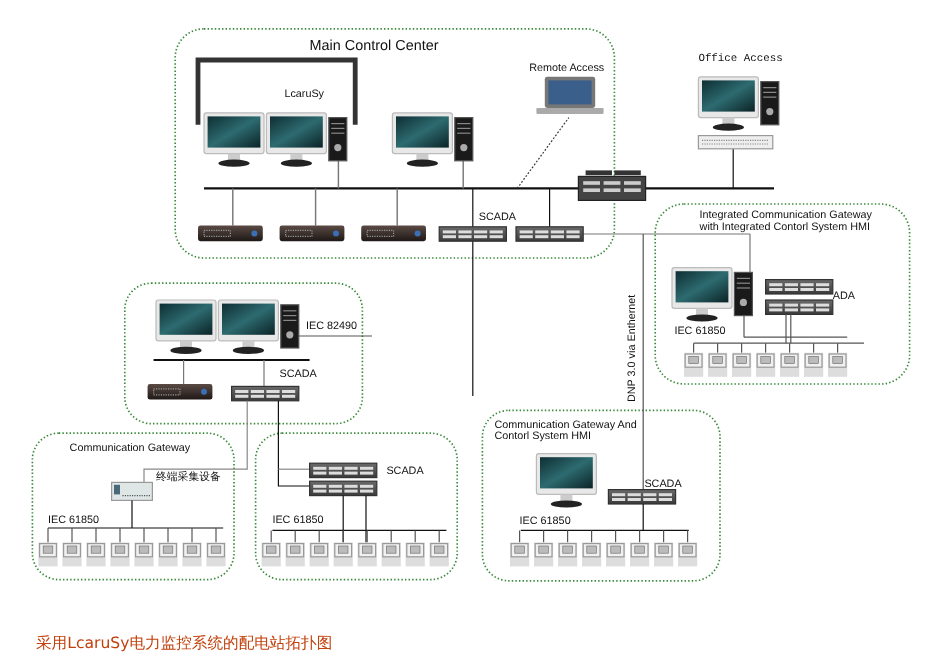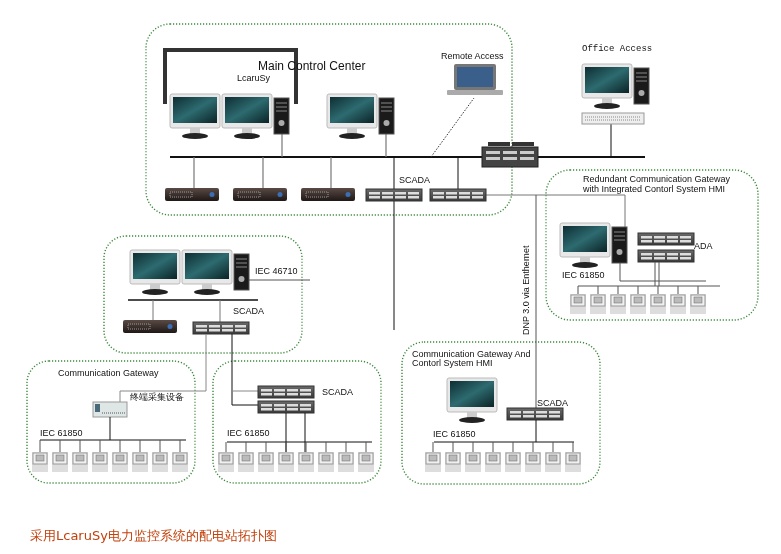--- a/index.html
+++ b/index.html
@@ -236,32 +236,32 @@
       <use href="#relay" x="630" y="294"></use>
       <line x1="658" x2="658" y1="286" y2="294" stroke="#555"></line>
       <use href="#relay" x="650" y="294"></use>
       <line x1="678" x2="678" y1="286" y2="294" stroke="#555"></line>
       <use href="#relay" x="670" y="294"></use>
       <line x1="698" x2="698" y1="286" y2="294" stroke="#555"></line>
       <use href="#relay" x="690" y="294"></use>
     </g>
 </svg>
 
-<div class="lbl lbl-big" style="left:258px;top:31px;margin-top:28px;">Main Control Center</div>
+<div class="lbl lbl-big" style="left:258px;top:31px;">Main Control Center</div>
 <div class="lbl" style="left:213px;top:73px;margin-left:24px;">LcaruSy</div>
 <div class="lbl" style="left:441px;top:51px;">Remote Access</div>
 <div class="lbl" style="left:582px;top:44px;font-family:Liberation Mono, monospace;">Office Access</div>
 <div class="lbl" style="left:399px;top:175px;">SCADA</div>
 
-<div class="lbl" style="left:583px;top:174px;">Redundant Communication Gateway</div>
+<div class="lbl" style="left:583px;top:174px;">Integrated Communication Gateway</div>
 <div class="lbl" style="left:583px;top:184px;">with Integrated Contorl System HMI</div>
 <div class="lbl" style="left:694px;top:241px;">ADA</div>
 <div class="lbl" style="left:562px;top:270px;">IEC 61850</div>
 
-<div class="lbl" style="left:255px;top:266px;">IEC 46710</div>
+<div class="lbl" style="left:255px;top:266px;">IEC 82490</div>
 <div class="lbl" style="left:233px;top:306px;">SCADA</div>
 
 <div class="lbl" style="left:58px;top:368px;">Communication Gateway</div>
 <div class="lbl" style="left:130px;top:391px;font-family:Liberation Sans, sans-serif;text-align:right;">终端采集设备</div>
 <div class="lbl" style="left:40px;top:428px;">IEC 61850</div>
 
 <div class="lbl" style="left:322px;top:387px;">SCADA</div>
 <div class="lbl" style="left:227px;top:428px;">IEC 61850</div>
 
 <div class="lbl" style="left:412px;top:349px;">Communication Gateway And</div>

